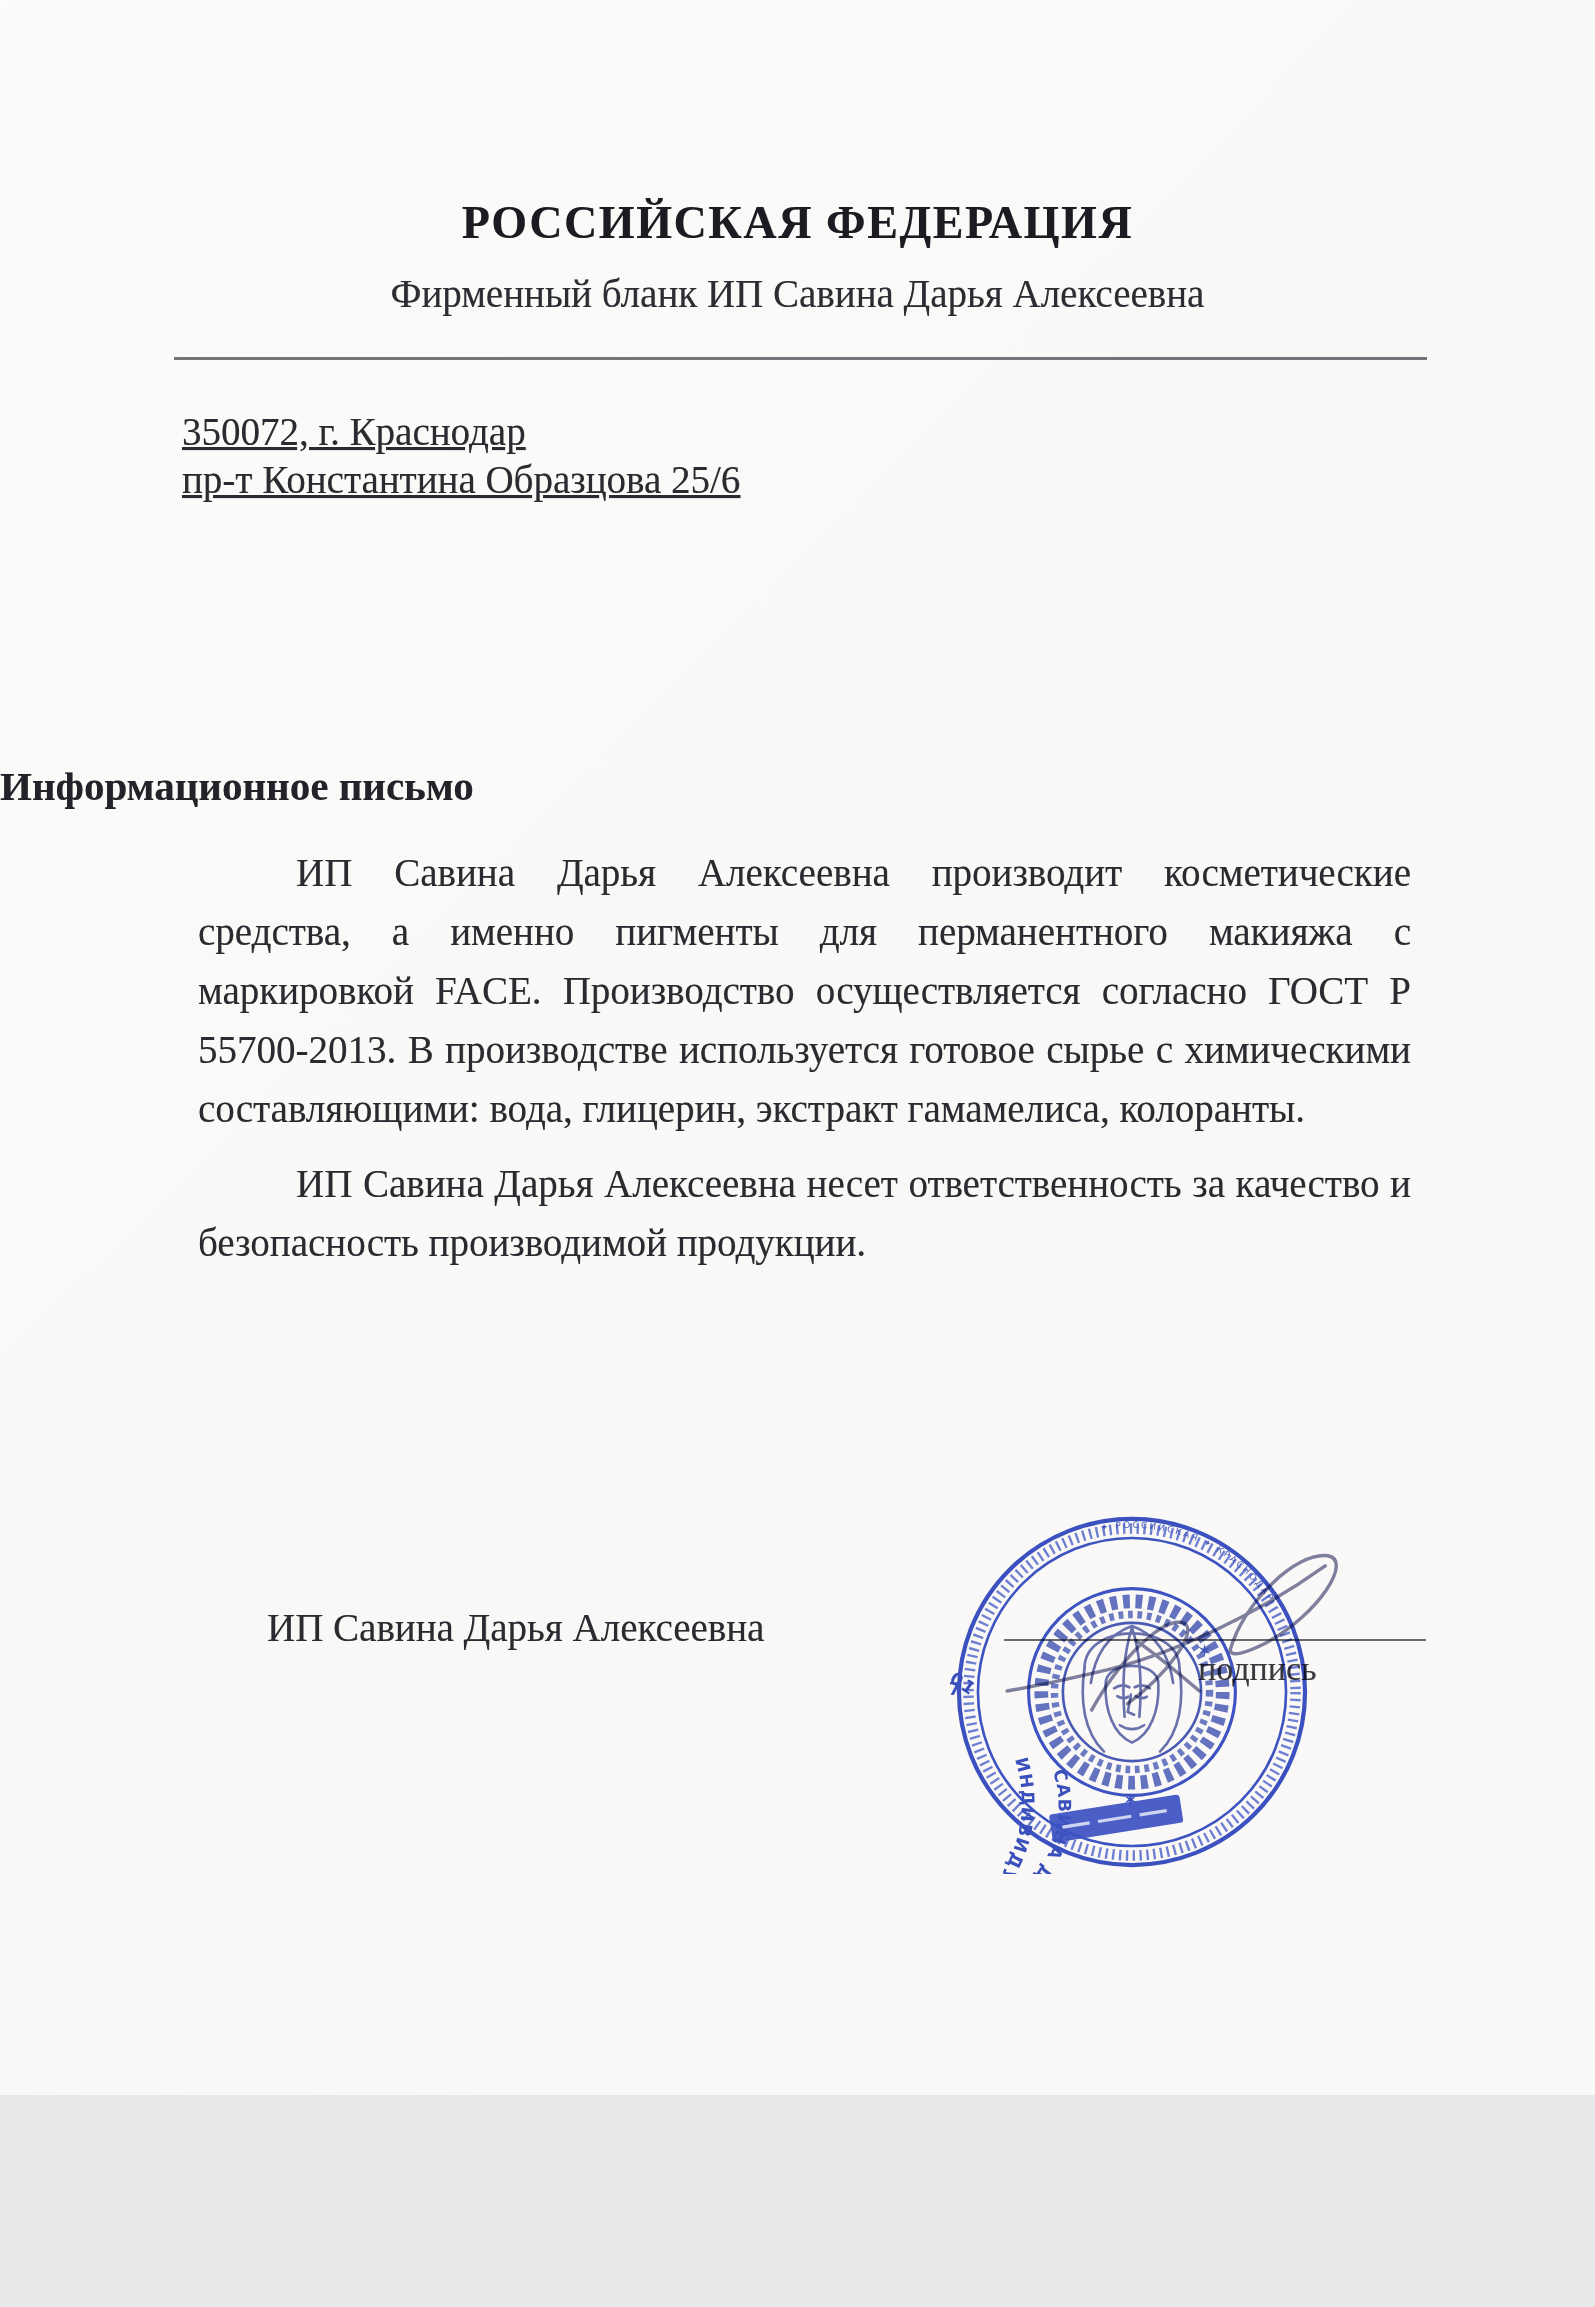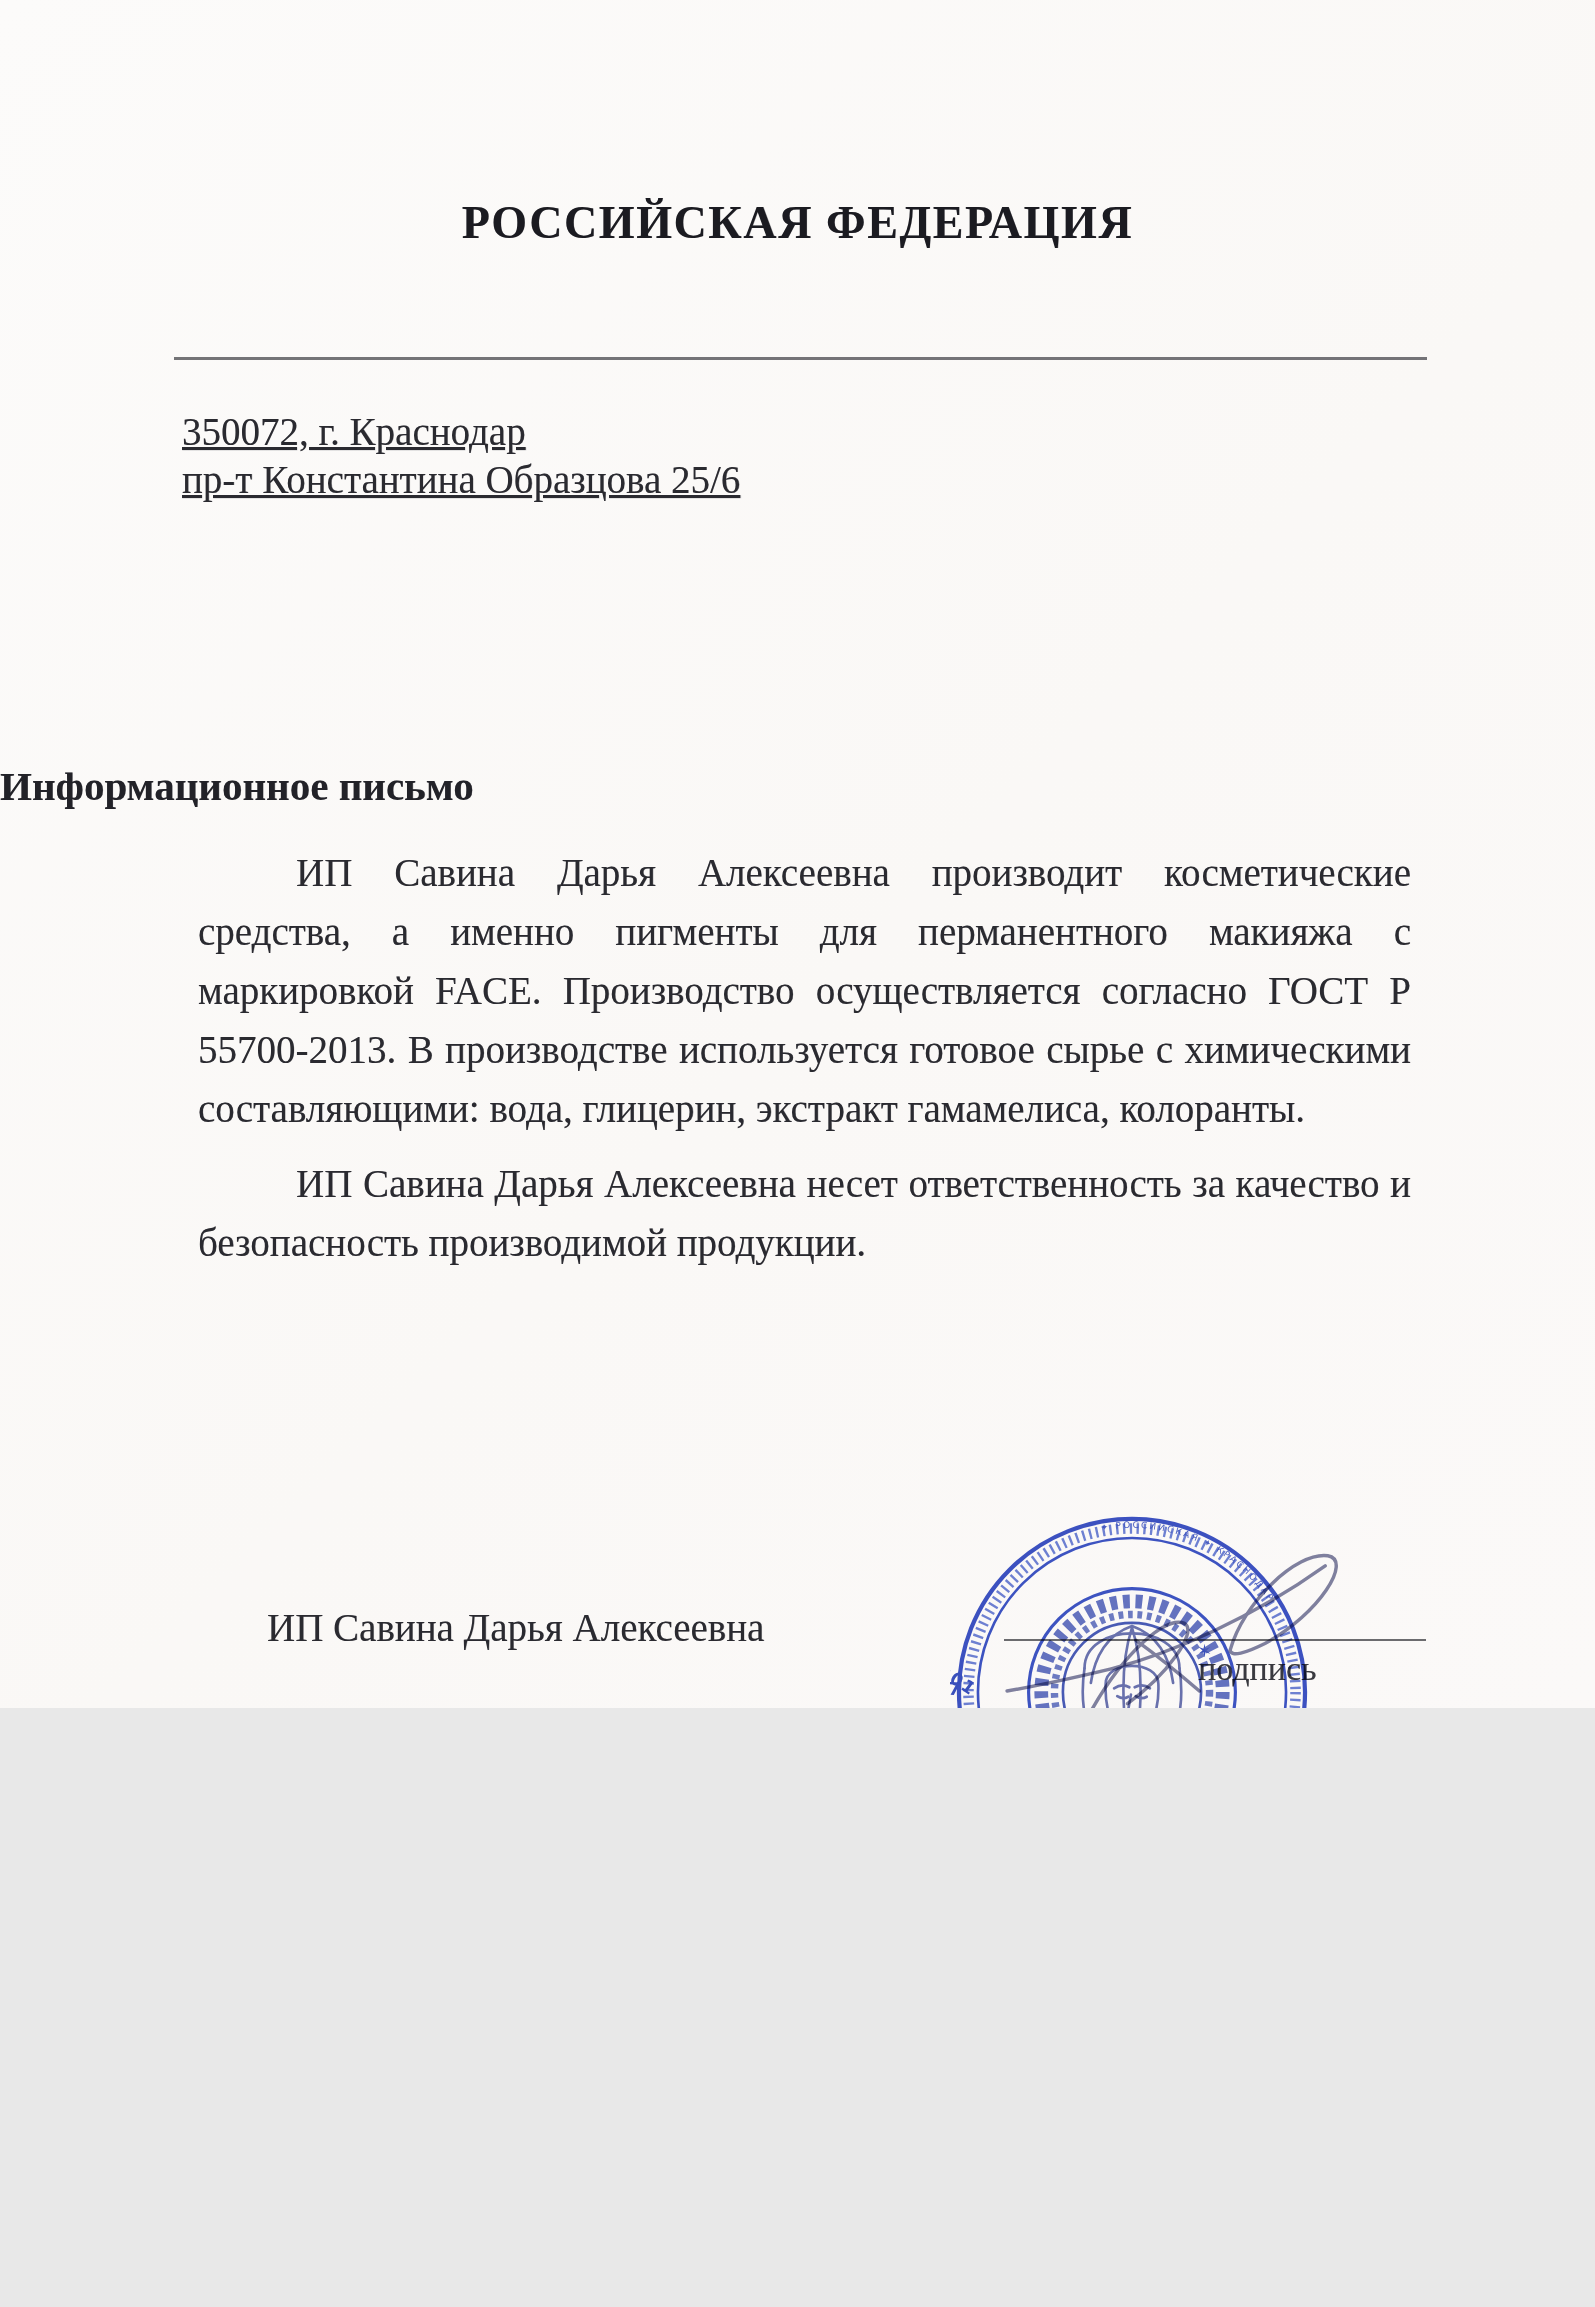--- a/index.html
+++ b/index.html
@@ -1,18 +1,18 @@
 <!DOCTYPE html>
 <html style="font-size:8.4px"><head>
 <meta charset="utf-8">
 <style>
   html,body{margin:0;padding:0;background:#e8e8e8;}
   .page{
     position:relative;
-    width:1595px;height:1708px;
+    width:1595px;height:2095px;
     background:linear-gradient(135deg,#fcfbfa 0%,#faf8f6 55%,#fbf9f8 100%);
     overflow:hidden;
     font-family:"Liberation Serif","DejaVu Serif",serif;
     color:#2a2a30;
   }
   .soft{ text-shadow:0.3px 0.3px 0.5px rgba(35,35,42,.38); }
   .title{
     position:absolute;top:196px;left:0;right:0;
     text-align:center;
     font-size:46px;font-weight:bold;letter-spacing:1.6px;
@@ -64,20 +64,21 @@
     mix-blend-mode:multiply;z-index:3;
   }
 </style>
 </head>
 <body>
 
 <div class="page">
 
   <div class="title soft">РОССИЙСКАЯ ФЕДЕРАЦИЯ</div>
 
+  <div class="subtitle soft">Фирменный бланк ИП Савина Дарья Алексеевна</div>
 
   <div class="rule"></div>
 
   <div class="requisites">
     <div class="req-col soft">
       <div>350072, г. Краснодар</div>
       <div>пр-т Константина Образцова 25/6</div>
     </div>
   </div>
 

